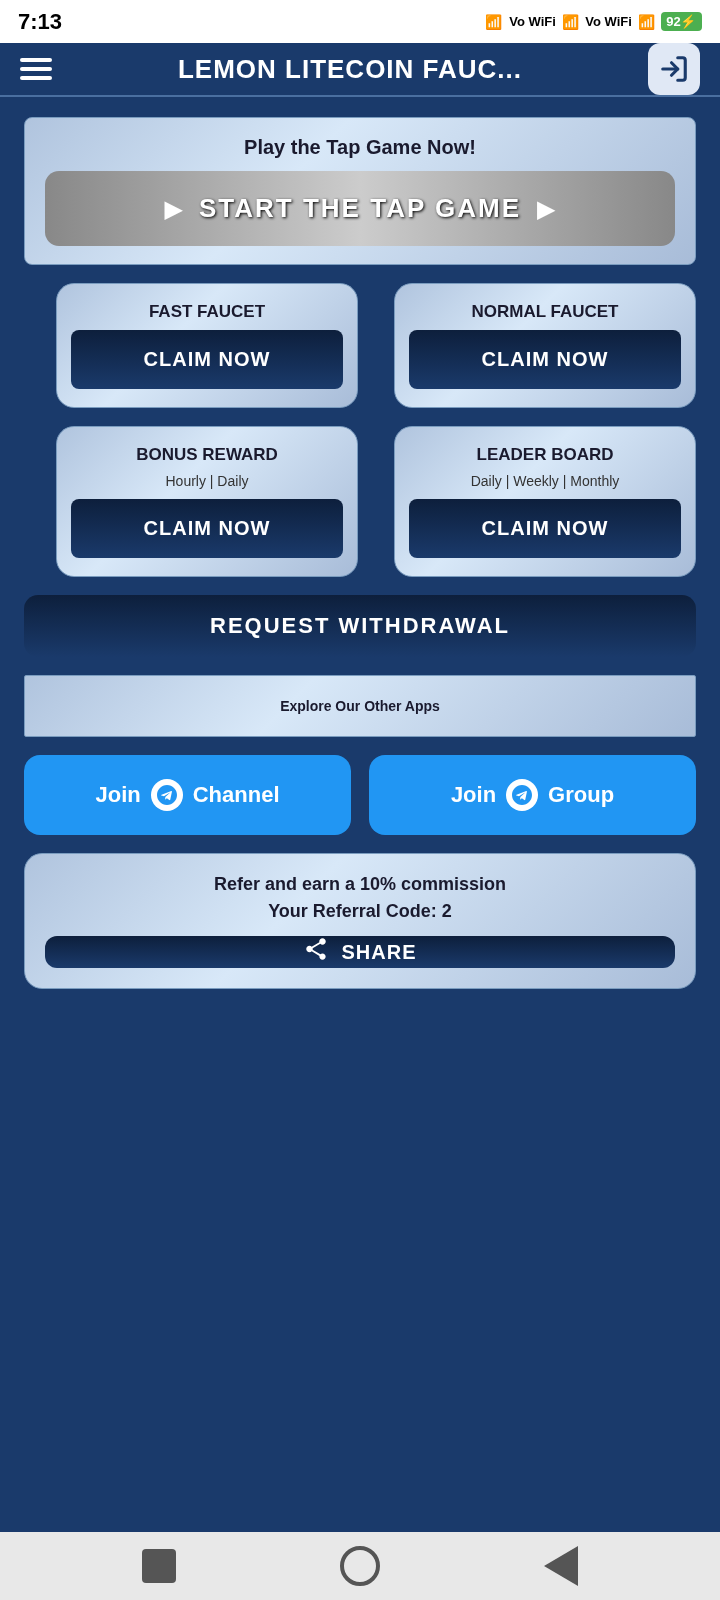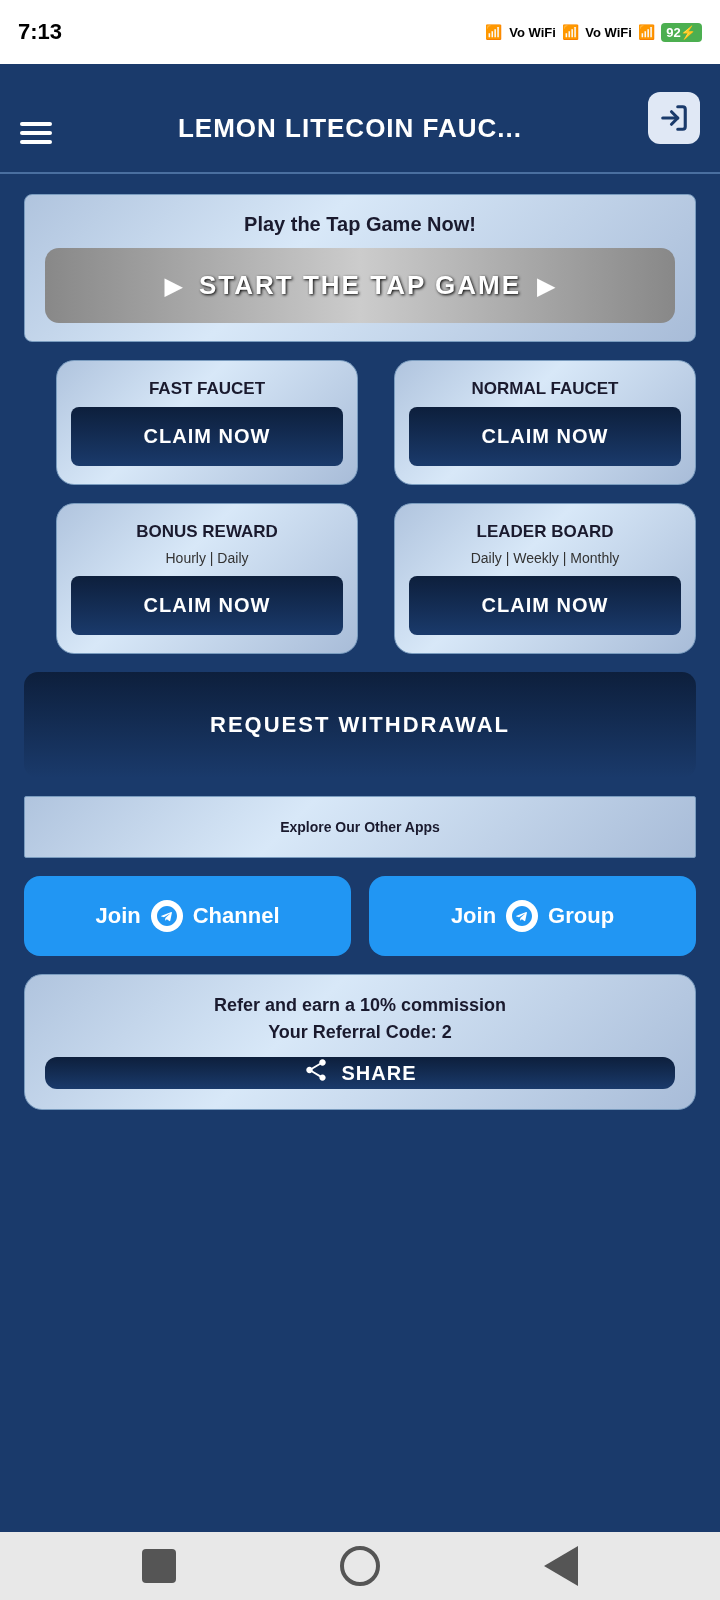--- a/index.html
+++ b/index.html
@@ -13,21 +13,21 @@
       flex-direction: column;
     }
 
     
     .status-bar {
       background-color: #fff;
       display: flex;
       justify-content: space-between;
       align-items: center;
       padding: 8px 18px;
-      height: 64px;
+      height: 43px;
     }
     .status-time {
       font-size: 22px;
       font-weight: bold;
       color: #000;
     }
     .status-icons {
       display: flex;
       align-items: center;
       gap: 6px;
@@ -42,23 +42,23 @@
       border-radius: 4px;
       padding: 2px 5px;
       font-size: 13px;
       font-weight: bold;
     }
 
     
     .header {
       background-color: #1a3a6b;
       display: flex;
-      align-items: flex-end;
+      align-items: center;
       justify-content: space-between;
-      padding: 28px 20px;
+      padding: 0 20px;
       border-bottom: 2px solid #4a6fa0;
     }
     .hamburger-icon {
       display: flex;
       flex-direction: column;
       gap: 5px;
       cursor: pointer;
     }
     .hamburger-icon span {
       display: block;
@@ -180,21 +180,21 @@
       font-weight: bold;
       letter-spacing: 1px;
     }
 
     
     .withdrawal-btn {
       background: linear-gradient(to bottom, #0d1f3c, #1a3a6b);
       border-radius: 14px;
       border: none;
       width: 100%;
-      padding: 40px 0;
+      padding: 18px 0;
       cursor: pointer;
       color: #fff;
       font-size: 22px;
       font-weight: bold;
       letter-spacing: 2px;
     }
 
     
     .explore-btn {
       background: linear-gradient(135deg, #b0c4de 0%, #d8e8f8 40%, #a8bcd8 100%);

